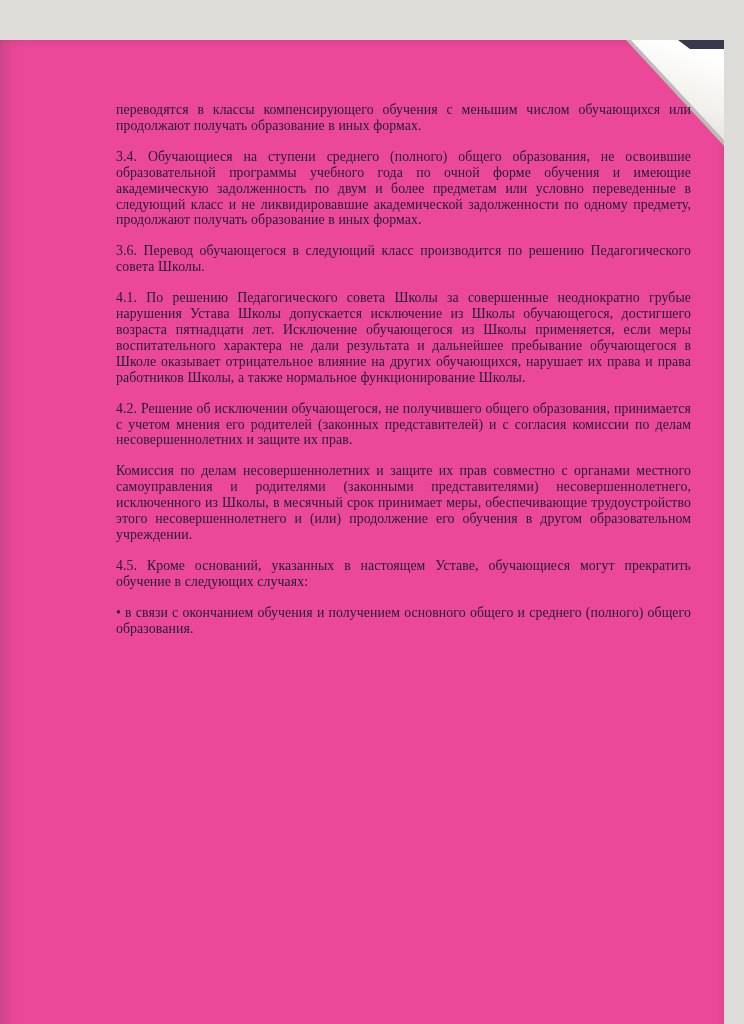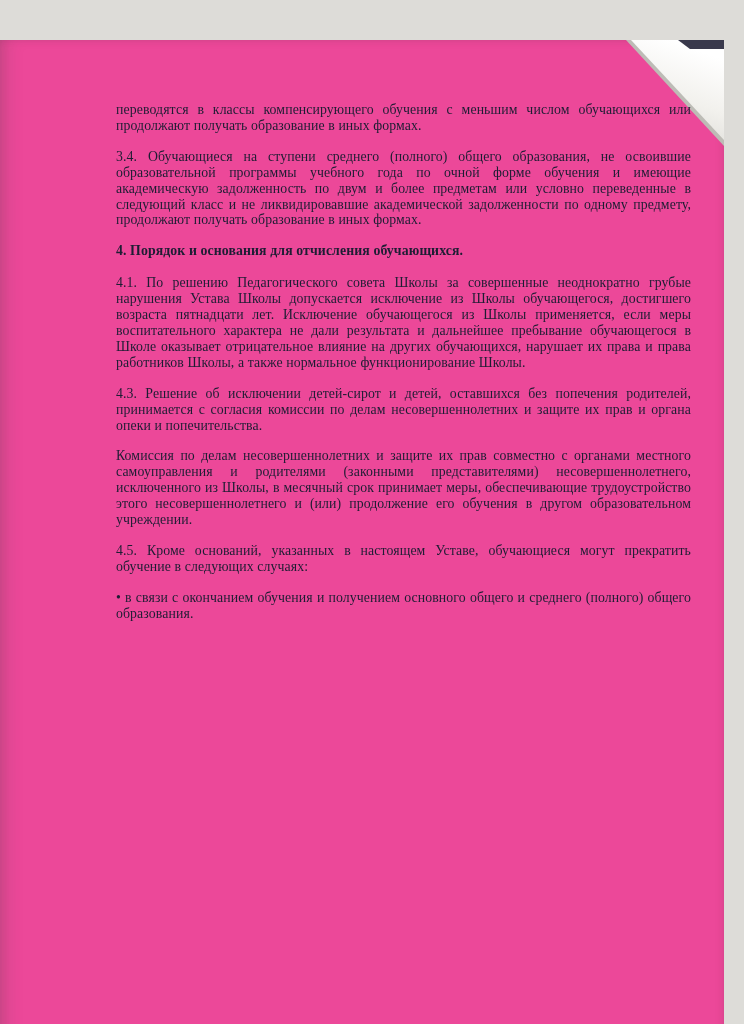--- a/index.html
+++ b/index.html
@@ -78,20 +78,20 @@
 <body>
 
 <div class="page">
   <div class="fold-back"></div>
   <div class="fold-face"></div>
   <div class="corner-mark"></div>
 
   <div class="content">
     <p>переводятся в классы компенсирующего обучения с меньшим числом обучающихся  или продолжают получать образование в иных формах.</p>
     <p>3.4.  Обучающиеся  на  ступени  среднего  (полного)  общего  образования,  не  освоившие образовательной  программы  учебного  года  по  очной  форме  обучения  и  имеющие академическую задолженность по двум и более предметам или условно переведенные в следующий  класс  и  не  ликвидировавшие  академической  задолженности  по  одному предмету, продолжают получать образование в иных формах.</p>
-    <p class="heading">4. Порядок и основания для отчисления обучающихся.</p>
+    <p>3.6.  Перевод  обучающегося  в  следующий  класс  производится  по  решению Педагогического совета Школы.</p>
     <p>4.1. По решению  Педагогического совета Школы за  совершенные неоднократно грубые нарушения  Устава  Школы    допускается  исключение  из  Школы  обучающегося,   достигшего  возраста пятнадцати лет. Исключение обучающегося из Школы применяется,  если  меры  воспитательного  характера  не  дали  результата  и  дальнейшее  пребывание обучающегося  в  Школе  оказывает  отрицательное  влияние  на  других  обучающихся, нарушает их права и права работников Школы, а также нормальное функционирование Школы.</p>
-    <p>4.3. Решение об исключении детей-сирот  и детей, оставшихся без попечения родителей, принимается с согласия комиссии по делам несовершеннолетних и защите их прав и органа опеки и попечительства.</p>
+    <p>4.2.  Решение  об  исключении  обучающегося,  не  получившего  общего  образования, принимается с учетом мнения его родителей (законных представителей) и с согласия комиссии по делам несовершеннолетних  и защите их прав.</p>
     <p>Комиссия по делам несовершеннолетних и защите их прав совместно с органами местного самоуправления  и  родителями  (законными  представителями)  несовершеннолетнего, исключенного  из  Школы,  в  месячный  срок  принимает  меры,  обеспечивающие трудоустройство этого несовершеннолетнего и (или)  продолжение его обучения в другом образовательном учреждении.</p>
     <p>4.5.  Кроме  оснований,  указанных  в  настоящем  Уставе,  обучающиеся  могут  прекратить обучение в следующих случаях:</p>
     <p class="bullet">• в связи с окончанием обучения и получением основного общего и среднего (полного) общего образования.</p>
   </div>
 </div>
 
 </body></html>

